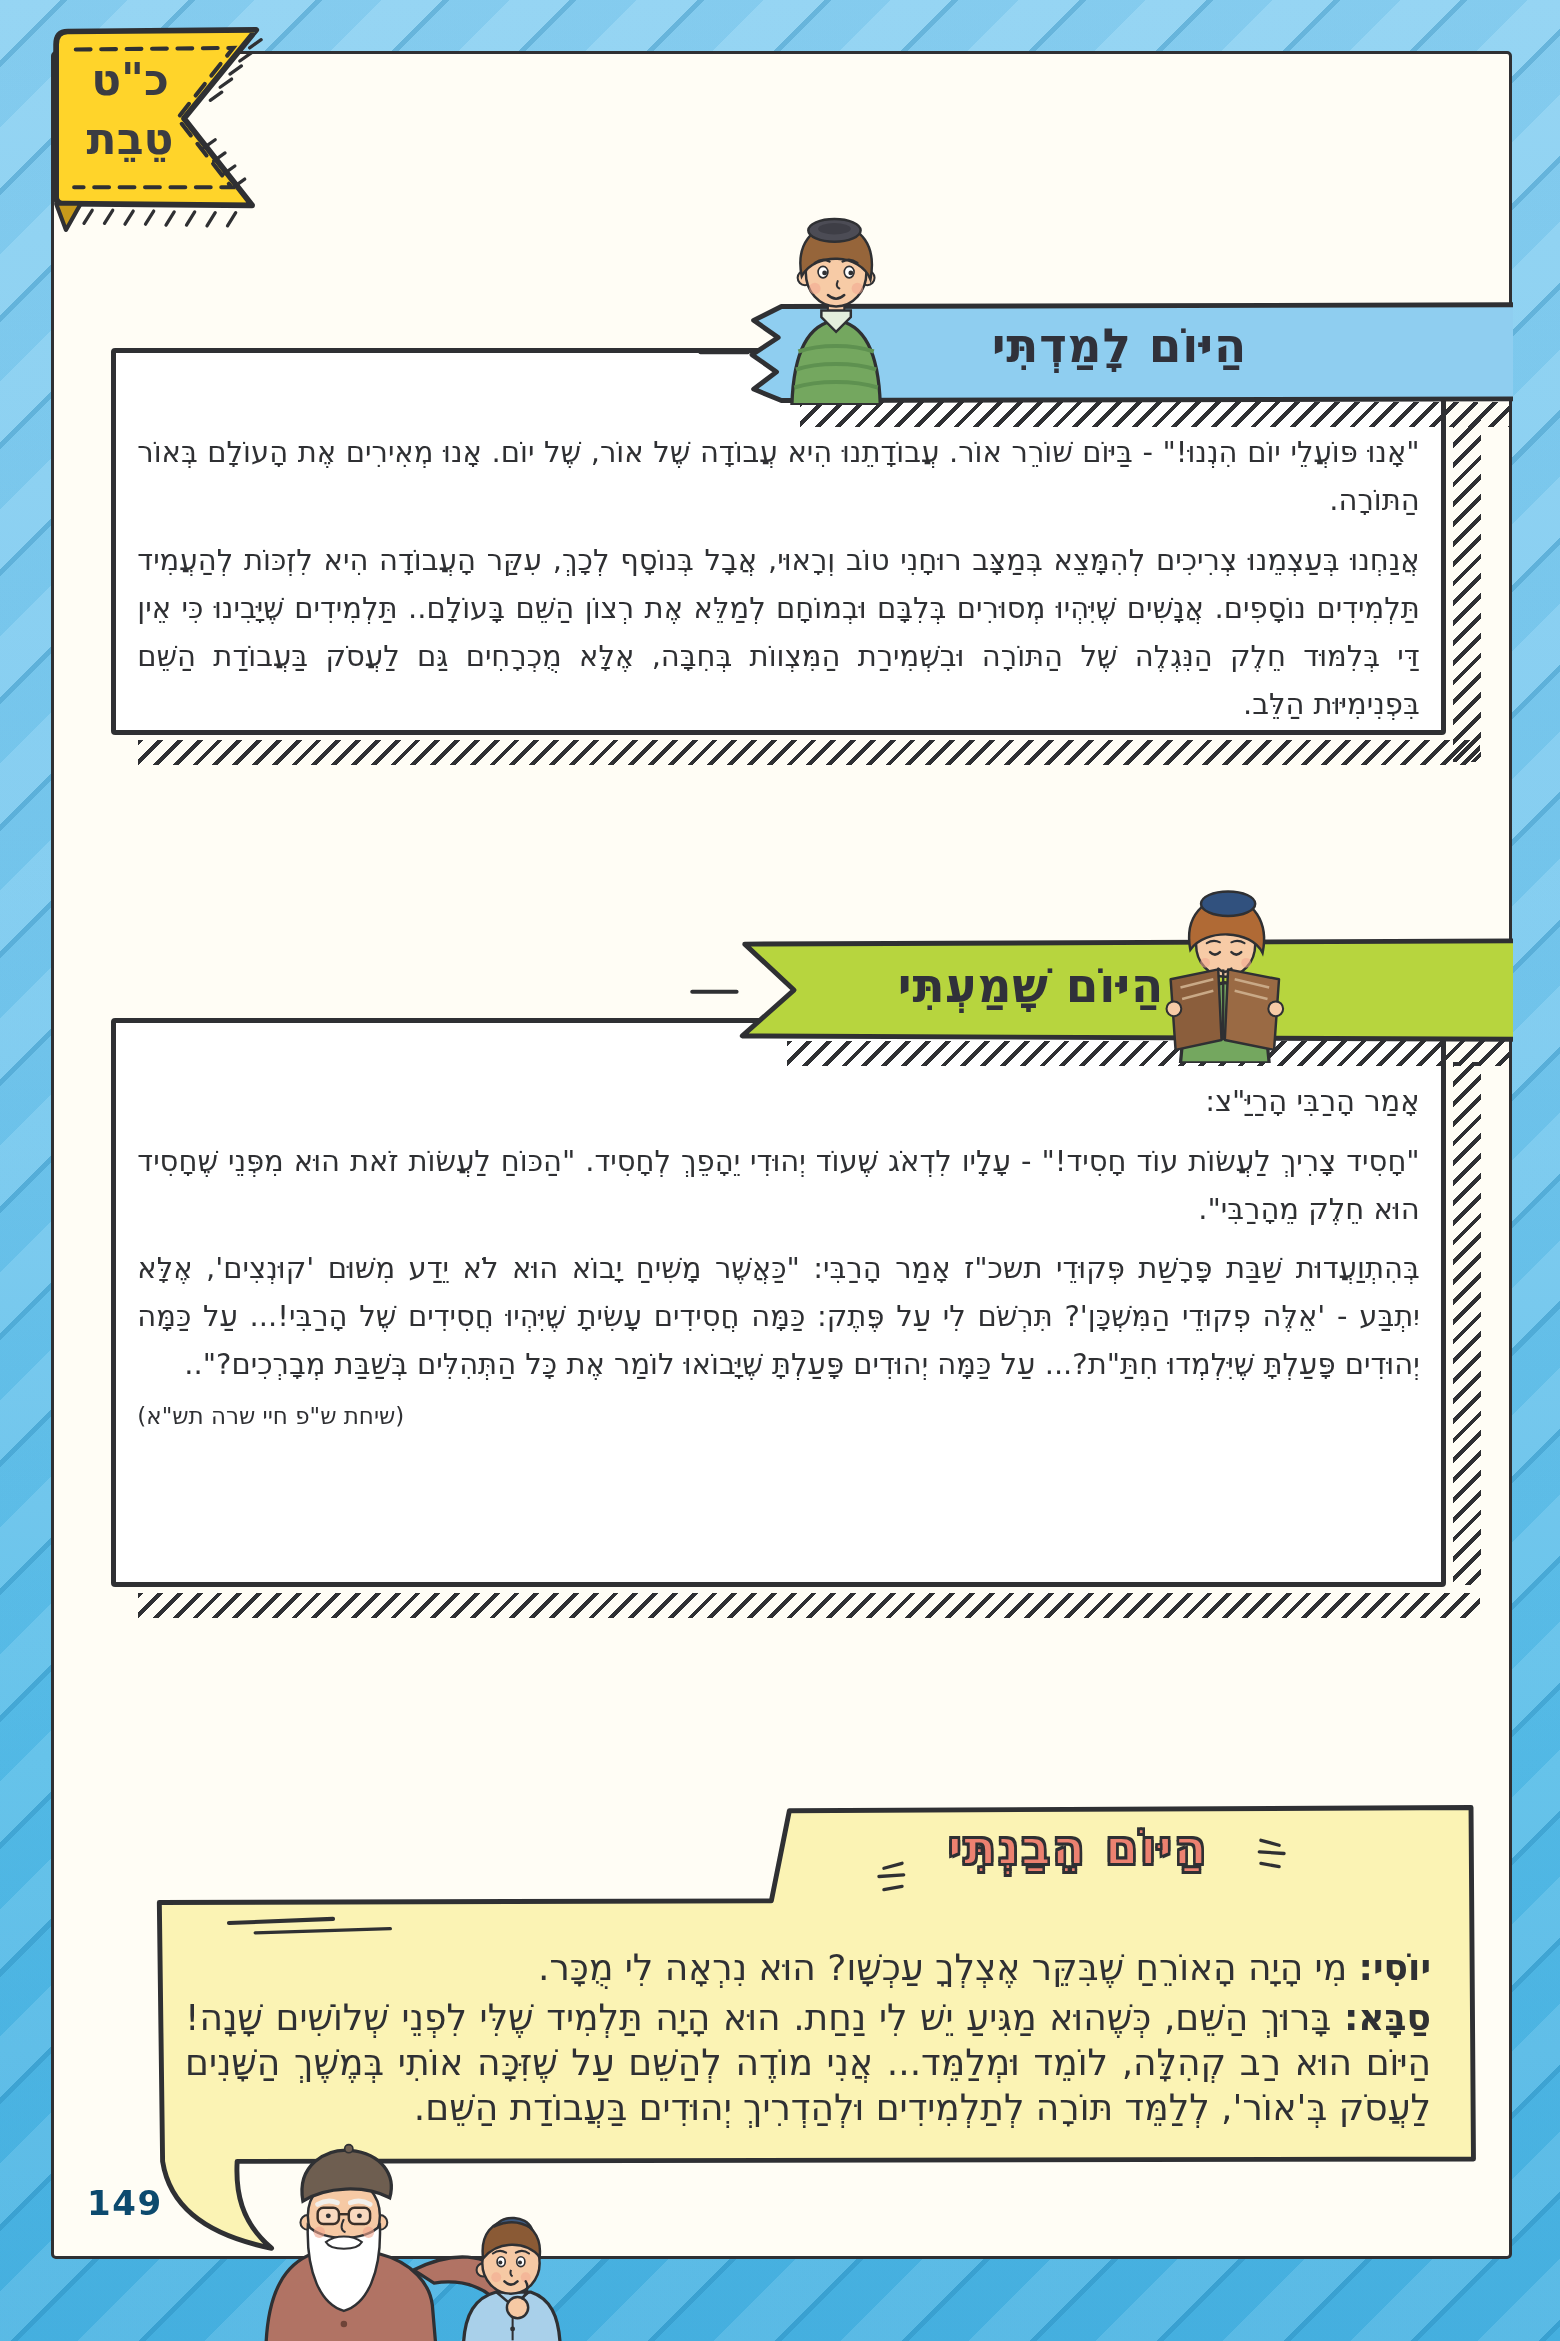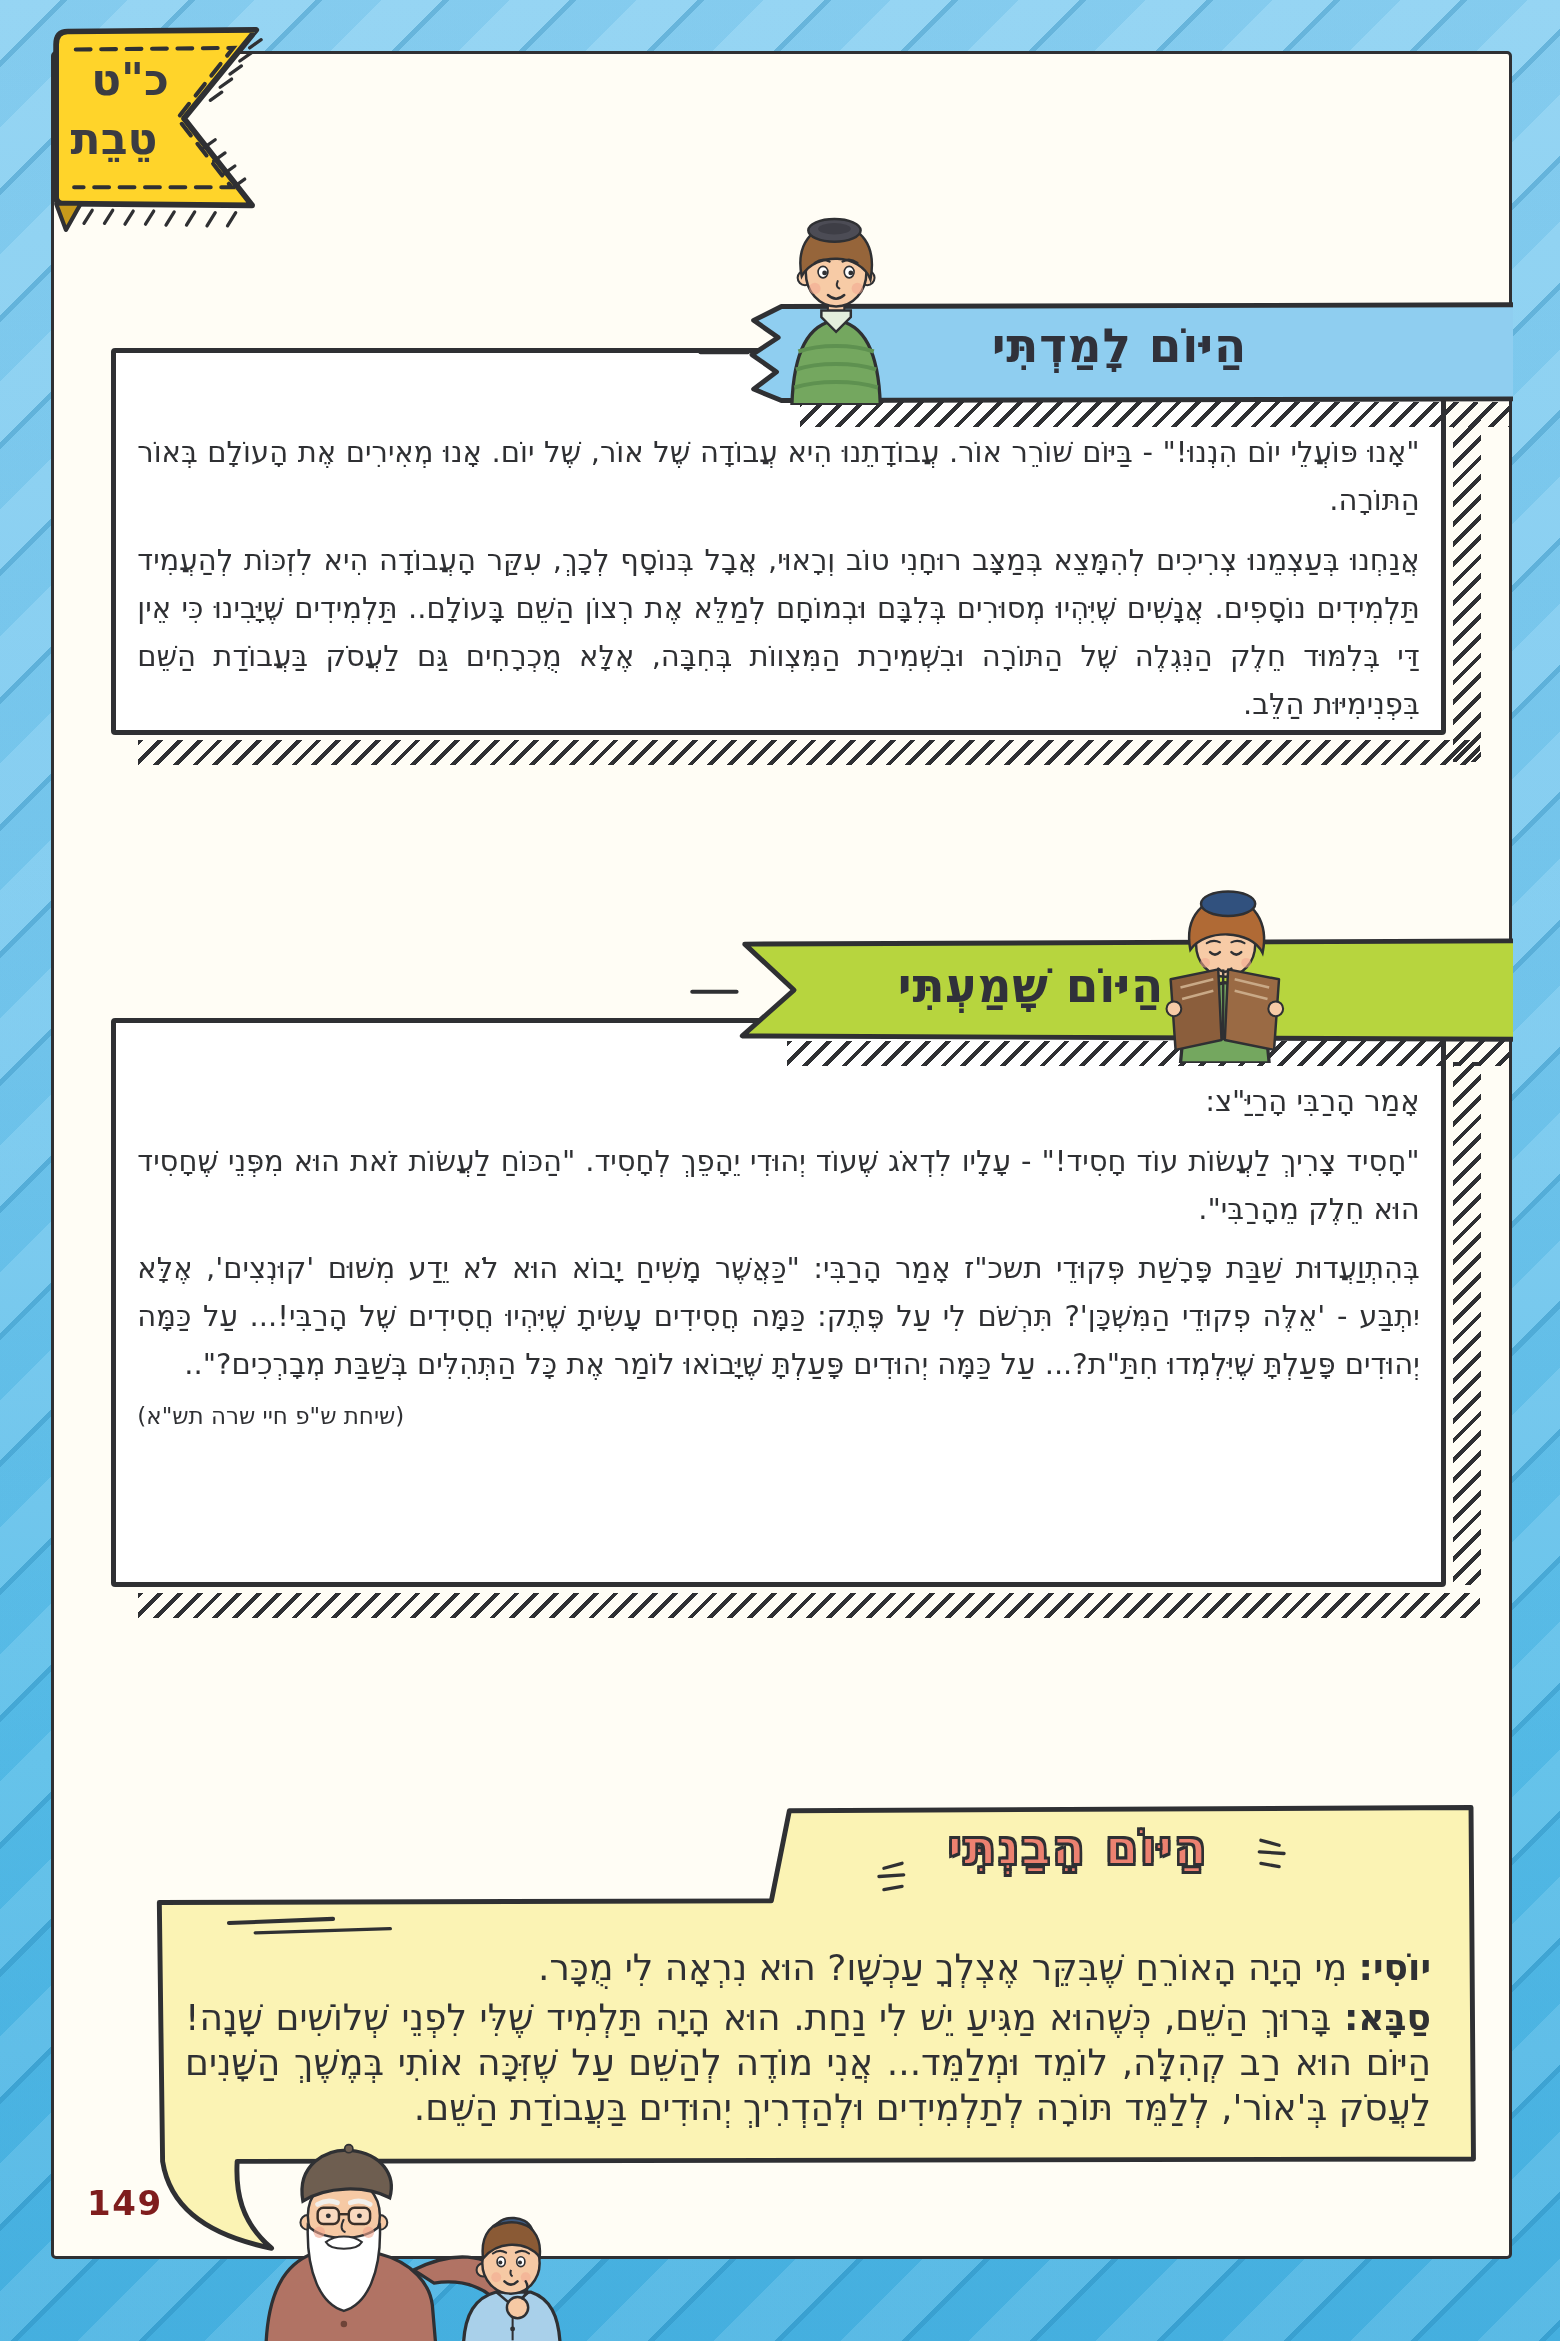--- a/index.html
+++ b/index.html
@@ -57,21 +57,21 @@
     text-shadow:1.6px 1.6px 0 #2F3033,-1.6px 1.6px 0 #2F3033,1.6px -1.6px 0 #2F3033,-1.6px -1.6px 0 #2F3033;
   }
   .rays{position:absolute;z-index:3;}
   .dialogue{
     position:absolute;left:185px;top:1945px;width:1246px;z-index:3;direction:rtl;
   }
   .dialogue p{margin:0 0 4.9px;font-size:36px;line-height:45px;text-align:justify;}
   .dialogue .speaker{font-weight:bold;}
   .page-num{
     position:absolute;left:87px;top:2183px;z-index:3;
-    font-size:34px;font-weight:bold;color:#7f1d1d;letter-spacing:1.6px;
+    font-size:34px;font-weight:bold;color:#0c4a6e;letter-spacing:1.6px;
   }
   .footer-illu{position:absolute;left:221px;top:2129px;width:385px;height:213px;z-index:6;}
 </style>
 </head>
 <body>
 
 <div class="canvas">
 
   <div class="bg"></div>
   <div class="sheet"></div>
@@ -96,21 +96,21 @@
           <line x1="216" y1="88" x2="230" y2="78"></line>
         <line x1="204" y1="104" x2="218" y2="94"></line>
         <line x1="196" y1="162" x2="210" y2="152"></line>
           <line x1="208" y1="178" x2="222" y2="168"></line>
         <line x1="220" y1="194" x2="234" y2="184"></line>
           <line x1="232" y1="210" x2="246" y2="200"></line>
       </g>
     </svg>
   </div>
   <div class="flag-text" style="left:43px;top:54px">כ"ט</div>
-  <div class="flag-text" style="left:27px;top:113px">טֵבֵת</div>
+  <div class="flag-text" style="left:43px;top:113px">טֵבֵת</div>
 
   <div class="wbox" style="left:111px;top:348px;width:1335px;height:387px;padding:75px 21.3px 0 21.3px;">
     <p>"אָנוּ פּוֹעֲלֵי יוֹם הִנְנוּ!" - בַּיּוֹם שׁוֹרֵר אוֹר. עֲבוֹדָתֵנוּ הִיא עֲבוֹדָה שֶׁל אוֹר, שֶׁל יוֹם. אָנוּ מְאִירִים אֶת הָעוֹלָם בְּאוֹר הַתּוֹרָה.</p>
     <p>אֲנַחְנוּ בְּעַצְמֵנוּ צְרִיכִים לְהִמָּצֵא בְּמַצָּב רוּחָנִי טוֹב וְרָאוּי, אֲבָל בְּנוֹסָף לְכָךְ, עִקַּר הָעֲבוֹדָה הִיא לִזְכּוֹת לְהַעֲמִיד תַּלְמִידִים נוֹסָפִים. אֲנָשִׁים שֶׁיִּהְיוּ מְסוּרִים בְּלִבָּם וּבְמוֹחָם לְמַלֵּא אֶת רְצוֹן הַשֵּׁם בָּעוֹלָם.. תַּלְמִידִים שֶׁיָּבִינוּ כִּי אֵין דַּי בְּלִמּוּד חֵלֶק הַנִּגְלֶה שֶׁל הַתּוֹרָה וּבִשְׁמִירַת הַמִּצְווֹת בְּחִבָּה, אֶלָּא מֻכְרָחִים גַּם לַעֲסֹק בַּעֲבוֹדַת הַשֵּׁם בִּפְנִימִיּוּת הַלֵּב.</p>
   </div>
   <div class="hatch" style="left:1453px;top:403px;width:28px;height:359px;"></div>
   <div class="hatch" style="left:138px;top:740px;width:1342px;height:24.6px;"></div>
 
   <div class="ribbon" style="left:693px;top:295px;width:820px;height:135px;">
     <svg width="820" height="135" viewBox="0 0 1000 165">

